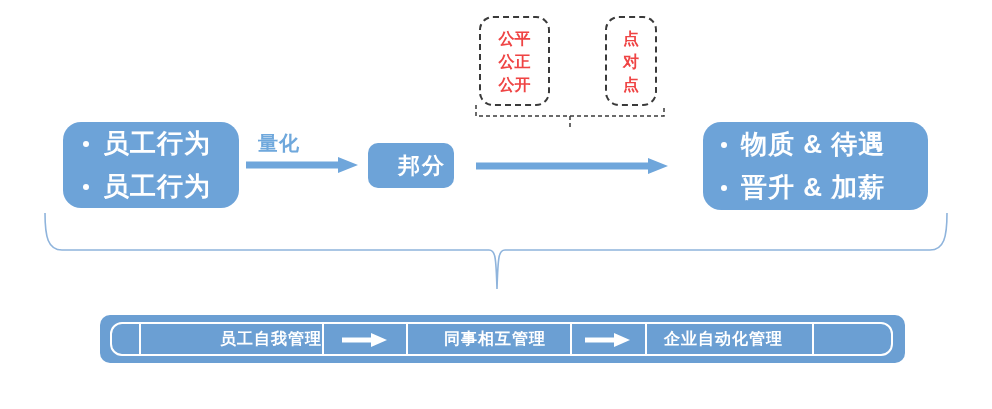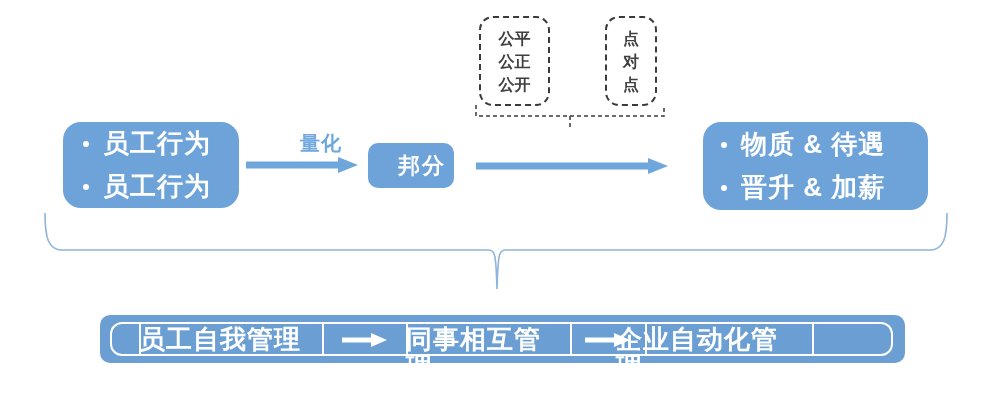--- a/index.html
+++ b/index.html
@@ -13,41 +13,41 @@
                display:flex; flex-direction:column; justify-content:center; gap:8px; padding-left:20px; }
   .box-right { left:703px; top:122px; width:225px; height:88px; border-radius:18px;
                display:flex; flex-direction:column; justify-content:center; gap:8px; padding-left:18px; }
   .box-mid   { left:368px; top:143px; width:86px;  height:45px; border-radius:10px;
                display:flex; align-items:center; justify-content:center; font-size:22px; letter-spacing:2px;padding-left:22px; }
   .bullet-row { display:flex; align-items:center; font-size:26px; letter-spacing:1px; }
   .bullet-dot { width:6px; height:6px; border-radius:50%; background:#fff; margin-right:14px; flex:0 0 auto; }
 
   
   .flow-label { position:absolute; color:#6FA8DC; font-size:20px; font-weight:bold;
-                text-align:right; letter-spacing:1px; }
+                text-align:left; letter-spacing:1px; }
   .lbl-quant { left:258px; top:130px; width:84px; }
   .lbl-exch  { left:526px; top:128px; width:84px; }
   .arrow-svg { position:absolute; }
 
   
   .dash-box { position:absolute; top:16px; height:90px; border:2px dashed #3a3a3a; border-radius:14px;
               display:flex; flex-direction:column; align-items:center; justify-content:center;
-              color:#404040; font-size:16px; font-weight:bold; line-height:23px; text-align:center; }
+              color:#ef4444; font-size:16px; font-weight:bold; line-height:23px; text-align:center; }
   .dash-a { left:479px; width:71px; }
   .dash-b { left:554px; width:46px; }
   .dash-c { left:605px; width:52px; }
 
   
   .bottom-bar { position:absolute; left:100px; top:315px; width:805px; height:48px;
                 background:#6B9FD3; border-radius:10px; }
   .bar-outline { position:absolute; left:10px; right:12px; top:7px; bottom:7px;
                  border:2px solid #fff; border-radius:12px; }
   .bar-tick { position:absolute; top:7px; height:34px; width:2px; background:#fff; }
-  .bar-stage { position:absolute; top:10px; color:#fff; font-weight:bold; font-size:26px;
-               text-align:left; letter-spacing:1px; line-height:28px; }
+  .bar-stage { position:absolute; top:10px; color:#fff; font-weight:bold; font-size:16px;
+               text-align:right; letter-spacing:1px; line-height:28px; }
   .st1 { left:39px;  width:183px; }
   .st2 { left:306px; width:140px; }
   .st3 { left:516px; width:167px; }
   .bar-arrow { position:absolute; top:17px; }
 </style>
 </head>
 <body>
 
 <div class="stage-canvas">
 

